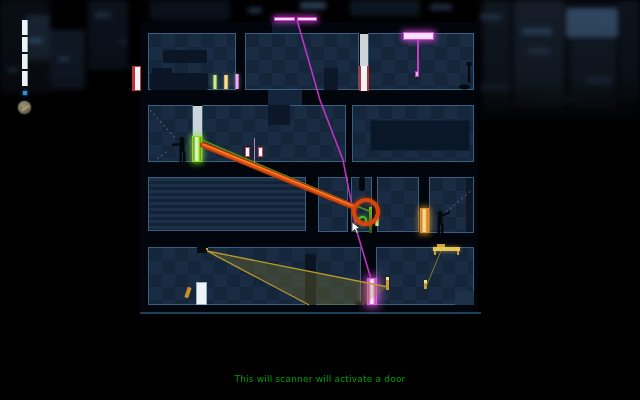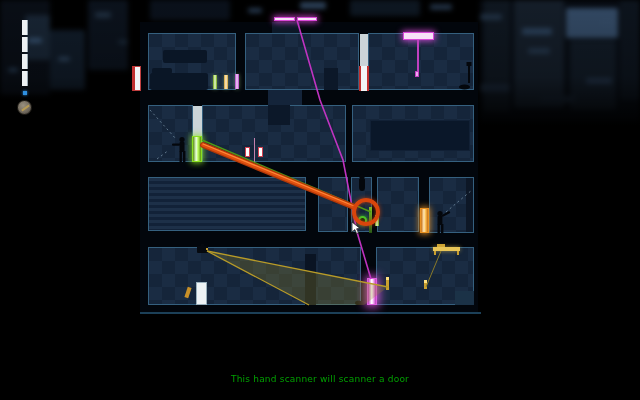--- a/index.html
+++ b/index.html
@@ -209,13 +209,13 @@
 
 <div class="abs jump-seg" style="top:20px"></div>
 <div class="abs jump-seg" style="top:37px"></div>
 <div class="abs jump-seg" style="top:54px"></div>
 <div class="abs jump-seg" style="top:71px"></div>
 <div class="abs" id="indicator-dot"></div>
 <div class="abs" id="gadget-icon">
     <div class="hand"></div>
   </div>
 
-<div class="abs" id="tooltip">This hand scanner will scanner a door</div>
+<div class="abs" id="tooltip">This will scanner will activate a door</div>
 
 </body></html>

